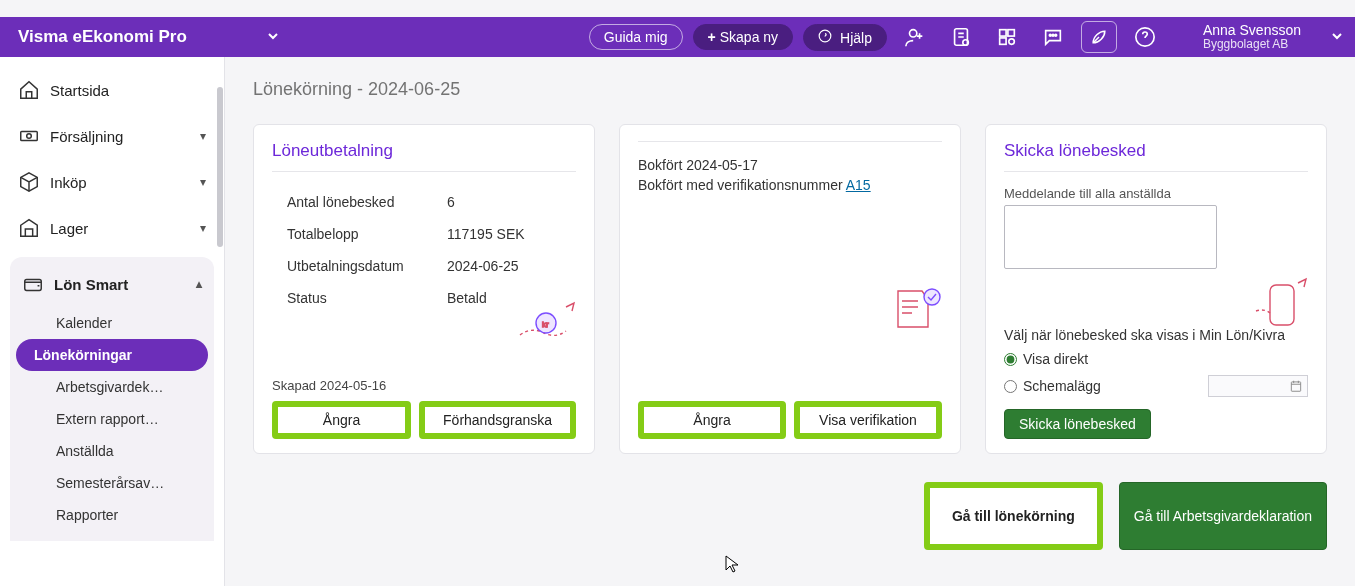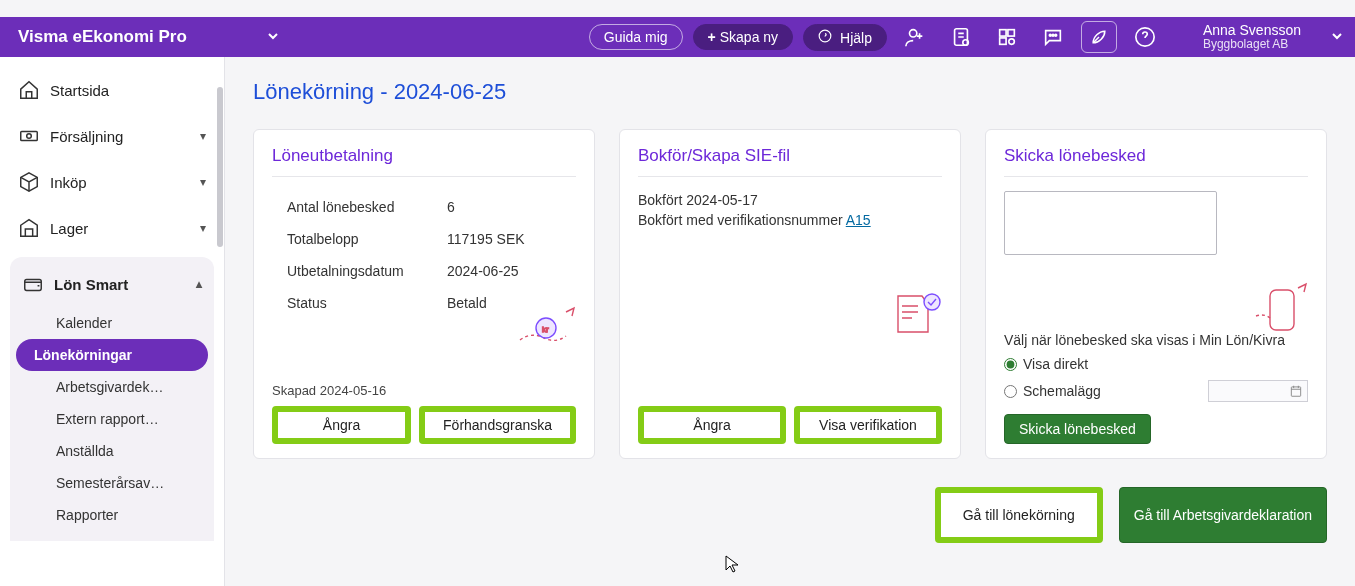--- a/index.html
+++ b/index.html
@@ -48,21 +48,21 @@
   .sub-link {
     display:block; padding:8px 0 8px 40px; font-size:14px; color:#333; cursor:pointer;
     white-space:nowrap; overflow:hidden; text-overflow:ellipsis; border-radius:6px;
     margin:0 6px;
   }
   .sub-link.active {
     background:#6C2EB9; color:#fff; font-weight:600; border-radius:18px; padding-left:18px;
     margin:0 6px;
   }
   .main { flex:1; padding:22px 28px 20px 28px; overflow:auto; }
-  .page-title { font-size:22px; color:#1d4ed8; font-weight:400; margin-bottom:24px; }
+  .page-title { font-size:18px; color:#737373; font-weight:400; margin-bottom:24px; }
   .cards { display:flex; gap:24px; }
   .card {
     background:#fff; border:1px solid #e3e3e8; border-radius:6px; flex:1;
     padding:16px 18px 14px 18px; min-height:330px; display:flex; flex-direction:column;
     position:relative;
   }
   .card h3 { font-size:17px; font-weight:400; color:#6d28d9; padding-bottom:10px; }
   .card hr { border:none; border-top:1px solid #e6e6ea; margin-bottom:14px; }
   .card .rows { font-size:14px; color:#333;margin-left:15px; }
   .card .row { display:flex; padding:8px 0; }
@@ -87,21 +87,21 @@
   .date-placeholder {
     display:inline-flex; align-items:center; justify-content:flex-end;
     width:100px; height:22px; border:1px solid #cfcfd6; background:#fafafc; margin-left:auto;
     font-size:13px; color:#777; padding-right:4px;
   }
   .btn-green {
     background:#2e7d32; color:#fff; border:1px solid #256628; border-radius:4px;
     padding:6px 14px; font-size:14px; cursor:pointer;
   }
   .page-actions { display:flex; gap:16px; justify-content:flex-end; margin-top:28px; }
-  .page-actions .btn { flex:none; padding:14px 22px; }
+  .page-actions .btn { flex:none; padding:20px 22px;font-weight:bold; }
   .cursor-arrow { position:absolute; left:725px; top:555px; font-size:16px; color:#222; pointer-events:none; }
 </style>
 </head>
 <body>
 
 <div class="topbar">
   <span class="brand">Visma eEkonomi Pro</span>
   <span class="brand-dd">
     <svg width="12" height="12" viewBox="0 0 12 12">
         <path d="M2 4l4 4 4-4" stroke="#fff" stroke-width="2" fill="none"></path>
@@ -264,21 +264,20 @@
           </svg>
         </span>
         <div class="footer-note">Skapad 2024-05-16</div>
         <div class="btn-row">
           <button class="btn">Ångra</button>
           <button class="btn">Förhandsgranska</button>
         </div>
       </div>
 
       <div class="card">
-        <h3>Bokför/Skapa SIE-fil</h3>
         <hr>
         <div class="card2-body">
           <p>Bokfört 2024-05-17</p>
           <p>
             <span>Bokfört med verifikationsnummer </span><span class="ver-link">A15</span>
           </p>
         </div>
         <span class="illus">
           <svg width="56" height="50" viewBox="0 0 56 50" fill="none" stroke="#d94f6a" stroke-width="1.4">
             <path d="M8 6h24l6 8v28H8z" fill="#fff"></path>
@@ -290,20 +289,21 @@
         <div style="margin-top:auto"></div>
         <div class="btn-row">
           <button class="btn">Ångra</button>
           <button class="btn">Visa verifikation</button>
         </div>
       </div>
 
       <div class="card card3">
         <h3>Skicka lönebesked</h3>
         <hr>
+        <div class="card3-label">Meddelande till alla anställda</div>
         <textarea style=""></textarea>
         <span class="illus" style="top:150px;">
           <svg width="64" height="60" viewBox="0 0 64 60" fill="none" stroke="#d94f6a" stroke-width="1.4">
             <rect x="22" y="10" width="24" height="40" rx="6" fill="#fff"></rect>
             <path d="M8 36c6-2 10-1 14 2" stroke-dasharray="3 3"></path>
             <path d="M50 8l8-4-2 8"></path>
           </svg>
         </span>
         <div style="margin-top:auto"></div>
         <div class="card3-label" style="color:#333;font-size:14px;margin-top:12px;">Välj när lönebesked ska visas i Min Lön/Kivra</div>

